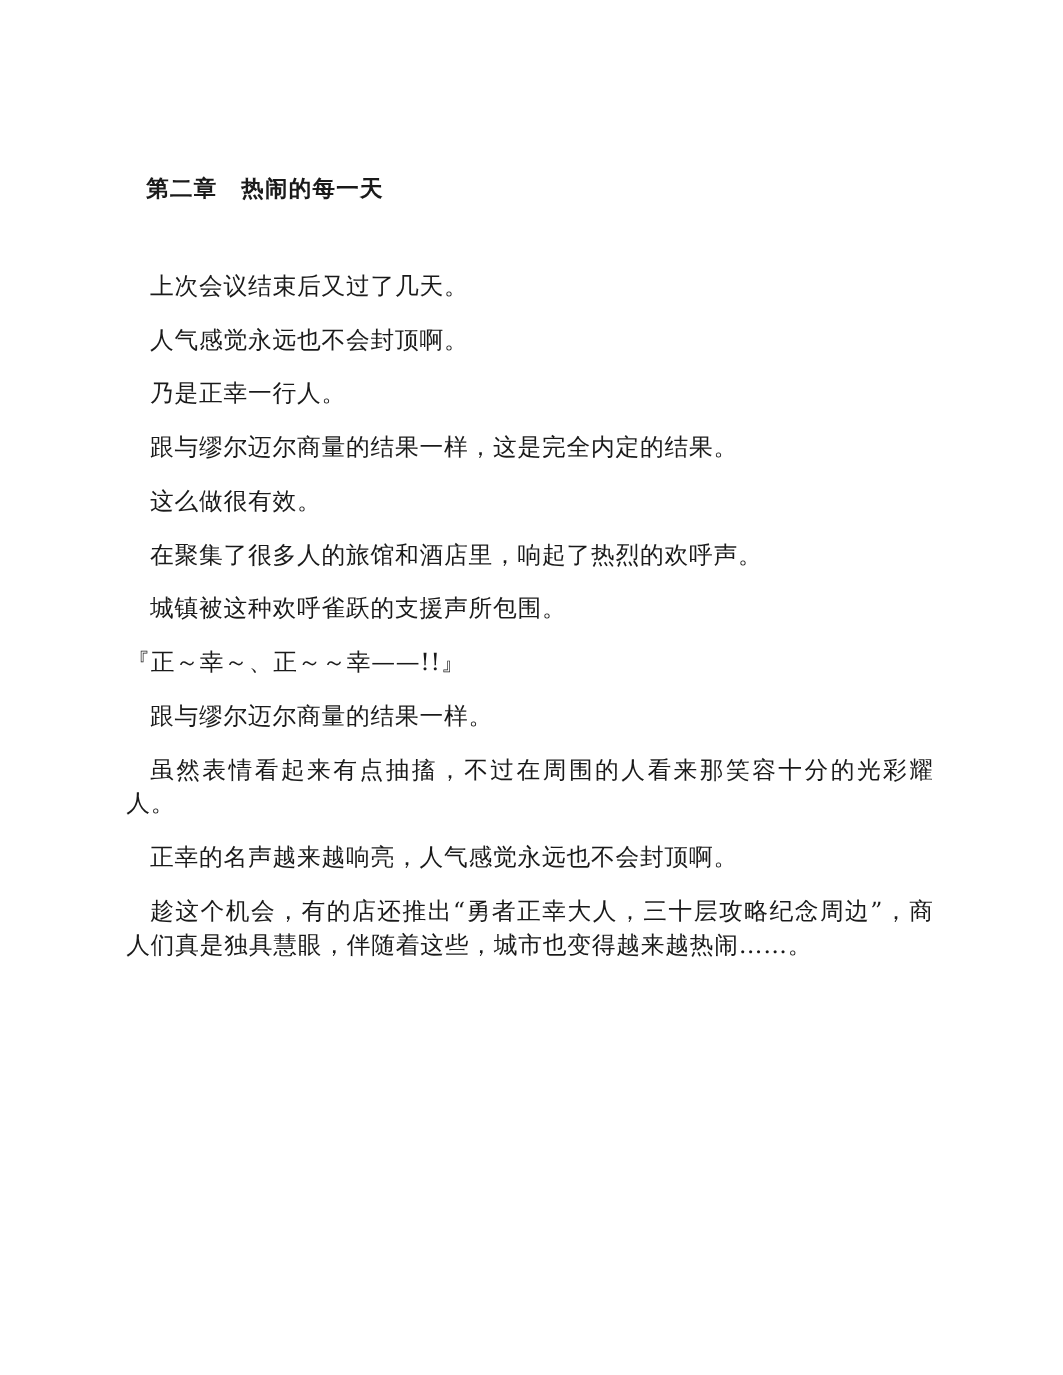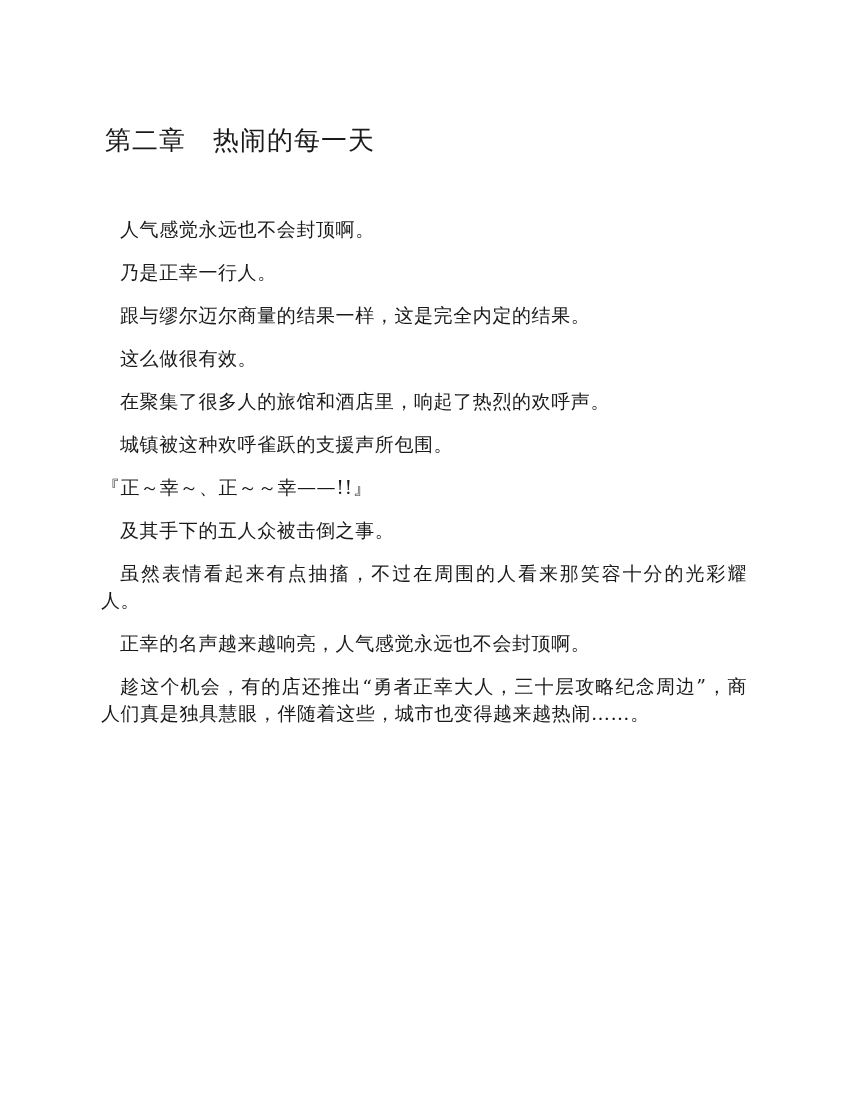--- a/index.html
+++ b/index.html
@@ -18,24 +18,24 @@
     .page {
       position: absolute;
       left: 101px;
       top: 0;
       width: 646px;
     }
     .chapter-title {
       position: absolute;
       top: 118px;
       left: 0;
-      font-size: 26px;
+      font-size: 18px;
       line-height: 36px;
-      margin: 4px;
-      font-weight: normal;
+      margin: 16px;
+      font-weight: bold;
       letter-spacing: 1px;
       white-space: pre;
     }
     .body-text {
       position: absolute;
       top: 216px;
       left: 0;
       width: 646px;
     }
     .para {
@@ -50,25 +50,26 @@
       text-indent: 0;
     }
   </style>
 </head>
 <body>
 
 <div class="page">
   <h1 class="chapter-title">第二章　热闹的每一天</h1>
 
   <div class="body-text">
+    <p class="para">上次会议结束后又过了几天。</p>
     <p class="para">人气感觉永远也不会封顶啊。</p>
     <p class="para">乃是正幸一行人。</p>
     <p class="para">跟与缪尔迈尔商量的结果一样，这是完全内定的结果。</p>
     <p class="para">这么做很有效。</p>
     <p class="para">在聚集了很多人的旅馆和酒店里，响起了热烈的欢呼声。</p>
     <p class="para">城镇被这种欢呼雀跃的支援声所包围。</p>
     <p class="para no-indent">『正～幸～、正～～幸——!!』</p>
-    <p class="para">及其手下的五人众被击倒之事。</p>
+    <p class="para">跟与缪尔迈尔商量的结果一样。</p>
     <p class="para">虽然表情看起来有点抽搐，不过在周围的人看来那笑容十分的光彩耀人。</p>
     <p class="para">正幸的名声越来越响亮，人气感觉永远也不会封顶啊。</p>
     <p class="para">趁这个机会，有的店还推出“勇者正幸大人，三十层攻略纪念周边”，商人们真是独具慧眼，伴随着这些，城市也变得越来越热闹……。</p>
   </div>
 </div>
 
 </body></html>

